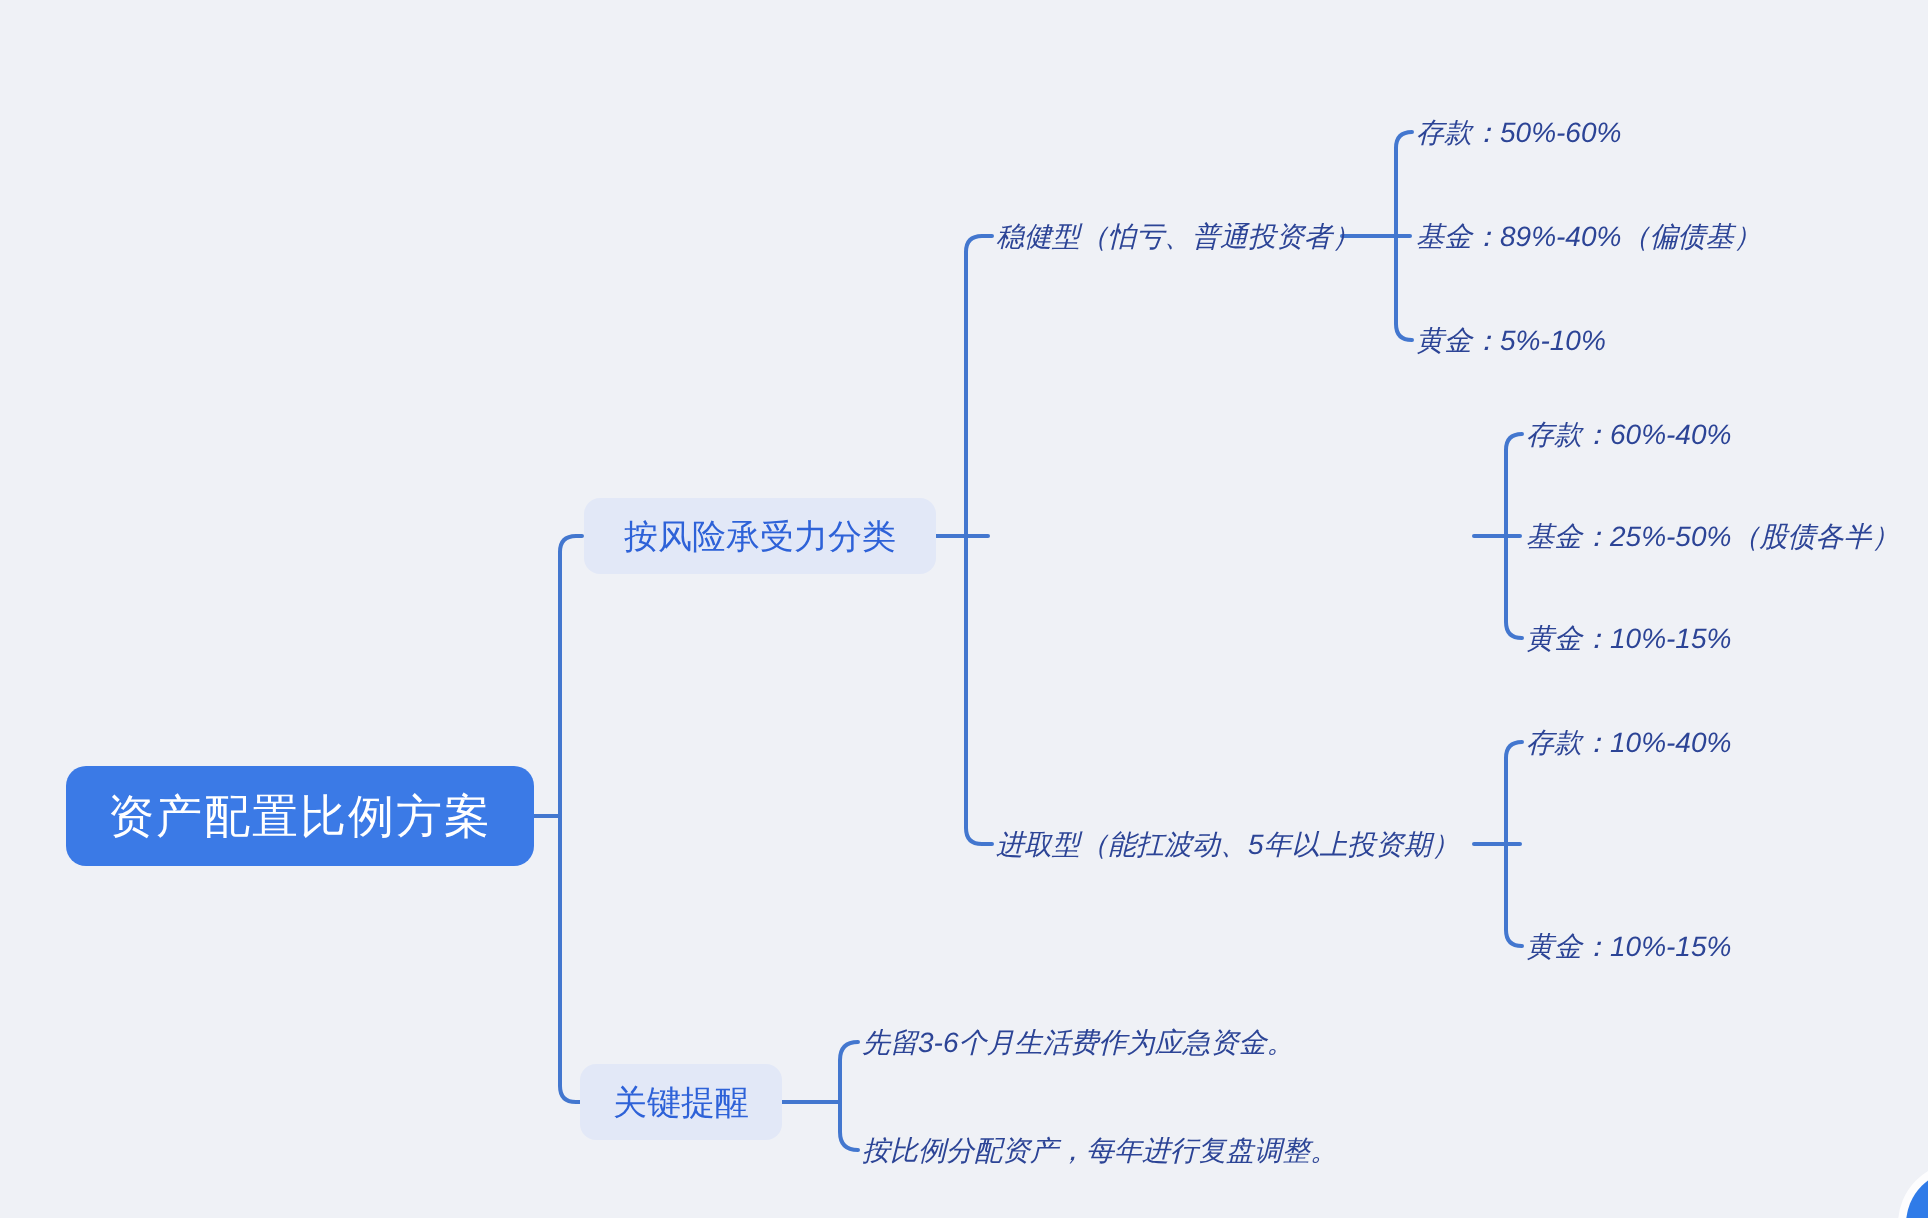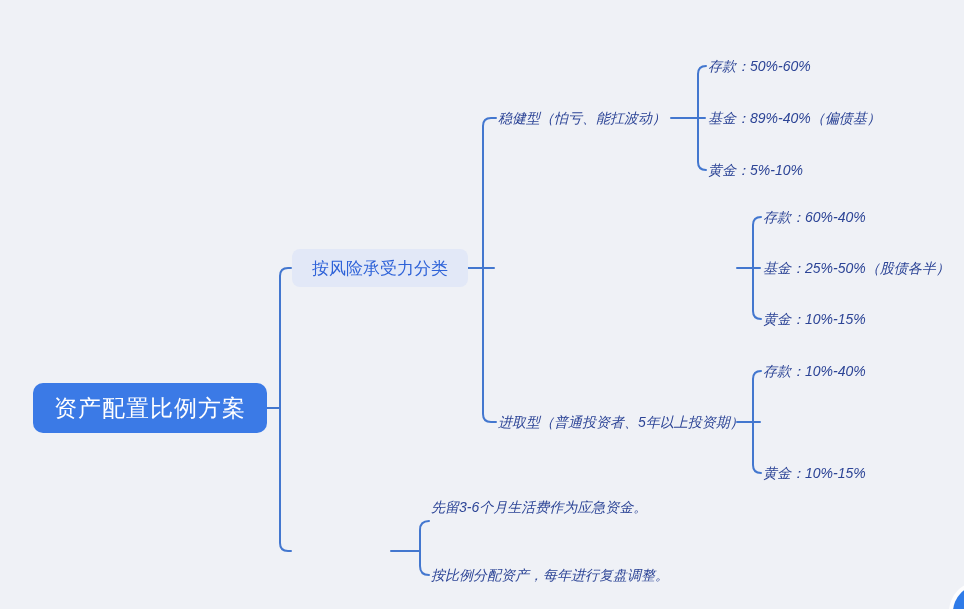--- a/index.html
+++ b/index.html
@@ -76,32 +76,33 @@
     <path d="M737 422 H760" stroke="#4377cf"></path>
     <path d="M761 371 Q753 371 753 379 V465 Q753 473 761 473" stroke="#4377cf"></path>
     <path d="M391 551 H420" stroke="#4377cf"></path>
     <path d="M429 521 Q420 521 420 530 V566 Q420 575 429 575" stroke="#4377cf"></path>
   </svg>
 
   <div class="node root" style="left:33px;top:383px;width:234px;height:50px">资产配置比例方案</div>
 
   <div class="node branch" style="left:292px;top:249px;width:176px;height:38px">按风险承受力分类</div>
 
+  <div class="node branch" style="left:290px;top:532px;width:101px;height:38px">关键提醒</div>
 
-  <div class="txt" style="left:498px;top:118px">稳健型（怕亏、能扛波动）</div>
+  <div class="txt" style="left:498px;top:118px">稳健型（怕亏、普通投资者）</div>
   <div class="txt" style="left:708px;top:66px">存款：50%-60%</div>
   <div class="txt" style="left:708px;top:118px">基金：89%-40%（偏债基）</div>
   <div class="txt" style="left:708px;top:170px">黄金：5%-10%</div>
 
   <div class="txt" style="left:763px;top:217px">存款：60%-40%</div>
   <div class="txt" style="left:763px;top:268px">基金：25%-50%（股债各半）</div>
   <div class="txt" style="left:763px;top:319px">黄金：10%-15%</div>
 
-  <div class="txt" style="left:498px;top:422px">进取型（普通投资者、5年以上投资期）</div>
+  <div class="txt" style="left:498px;top:422px">进取型（能扛波动、5年以上投资期）</div>
   <div class="txt" style="left:763px;top:371px">存款：10%-40%</div>
   <div class="txt" style="left:763px;top:473px">黄金：10%-15%</div>
 
-  <div class="txt" style="left:431px;top:507px">先留3-6个月生活费作为应急资金。</div>
+  <div class="txt" style="left:431px;top:521px">先留3-6个月生活费作为应急资金。</div>
   <div class="txt" style="left:431px;top:575px">按比例分配资产，每年进行复盘调整。</div>
 
   <div class="fab" style="left:953px;top:585px"></div>
 
 </div>
 
 </body></html>

